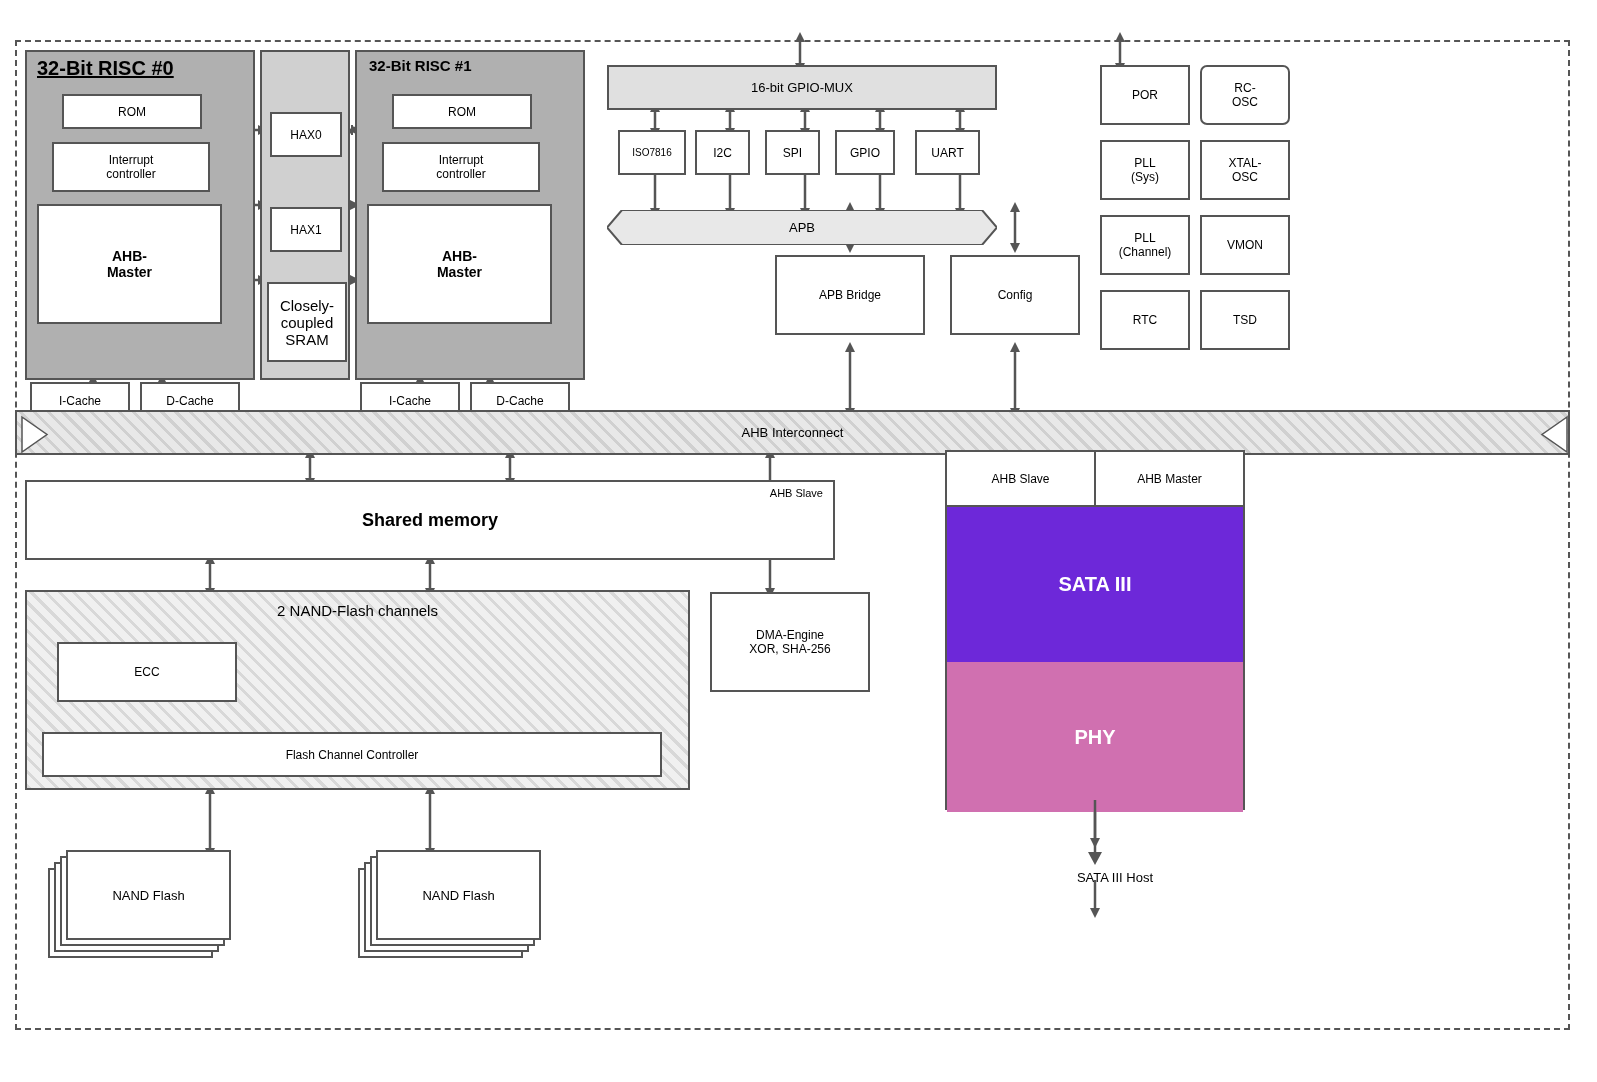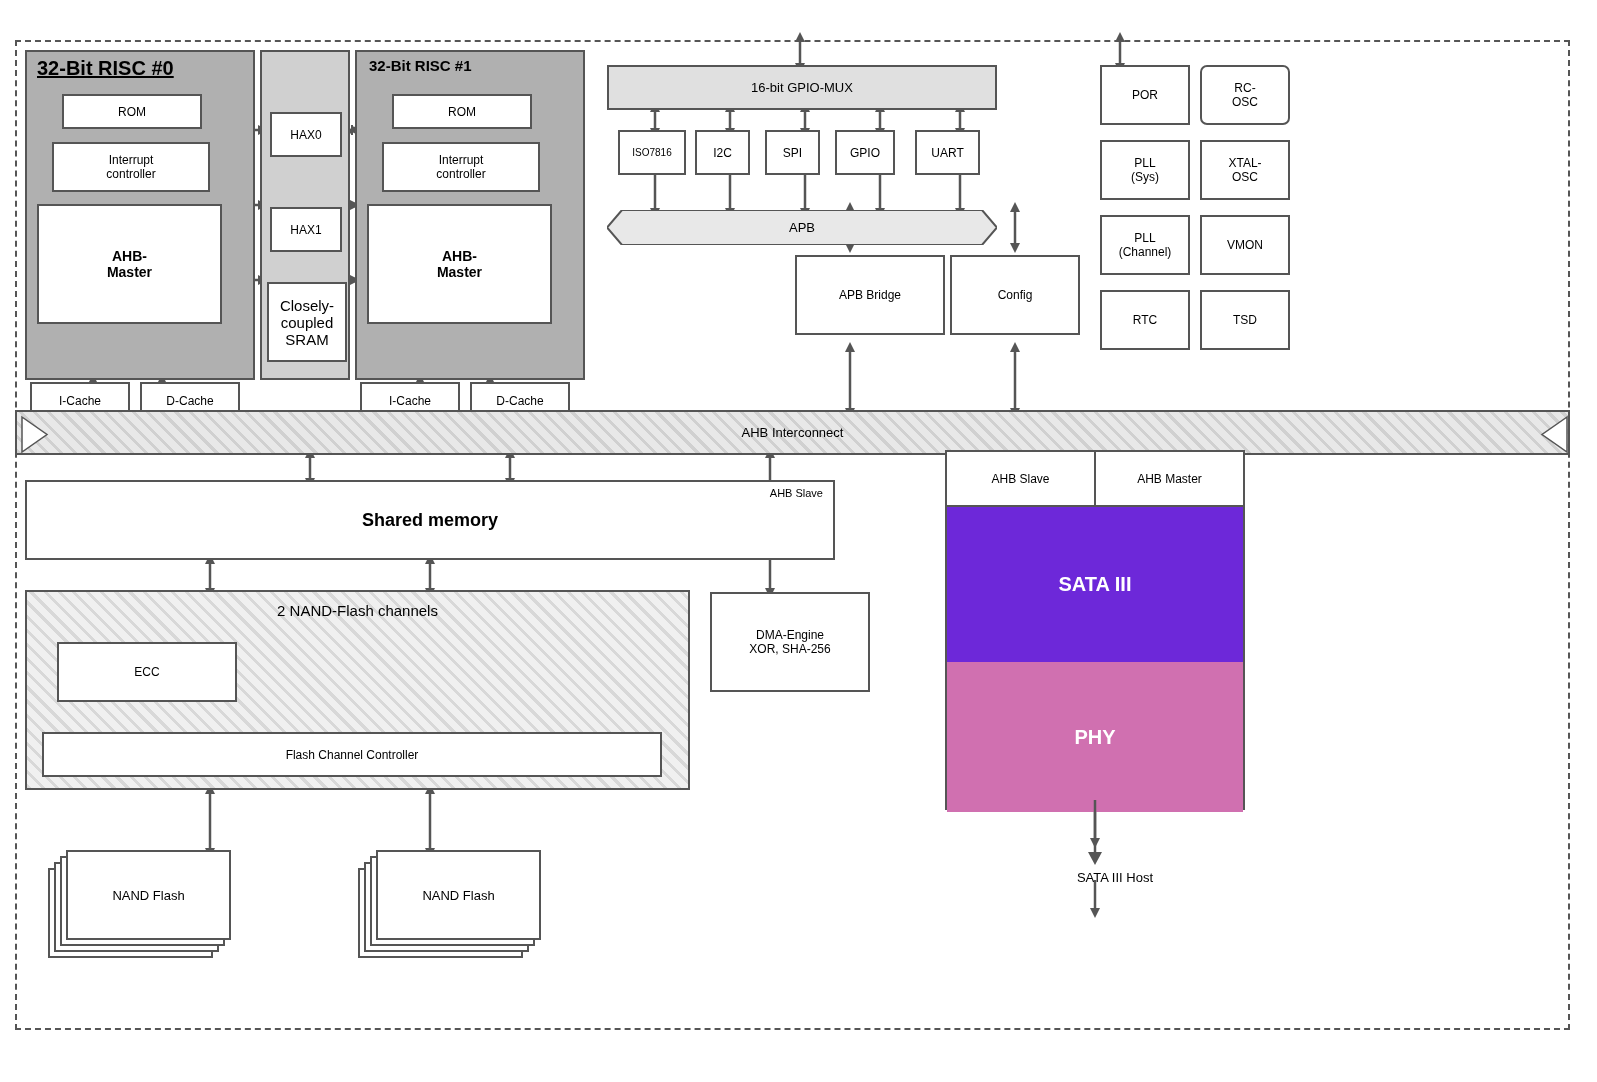--- a/index.html
+++ b/index.html
@@ -480,21 +480,21 @@
     <span>UART</span>
   </div>
 
   <div style="position:absolute; top:200px; left:597px; width:390px; height:35px; display:flex; align-items:center; justify-content:center;">
     <svg width="390" height="35" style="position:absolute;">
       <polygon points="15,0 375,0 390,17.5 375,35 15,35 0,17.5" fill="#e8e8e8" stroke="#555" stroke-width="2"></polygon>
     </svg>
     <span style="position:relative; z-index:1;">APB</span>
   </div>
 
-  <div class="small-block" style="top:245px; left:765px; width:150px; height:80px;margin-left:20px;">
+  <div class="small-block" style="top:245px; left:765px; width:150px; height:80px;">
     <span>APB Bridge</span>
   </div>
 
   <div class="small-block" style="top:245px; left:940px; width:130px; height:80px;">
     <span>Config</span>
   </div>
 
   <div class="small-block" style="top:55px; left:1090px; width:90px; height:60px;">
     <span>POR</span>
   </div>

